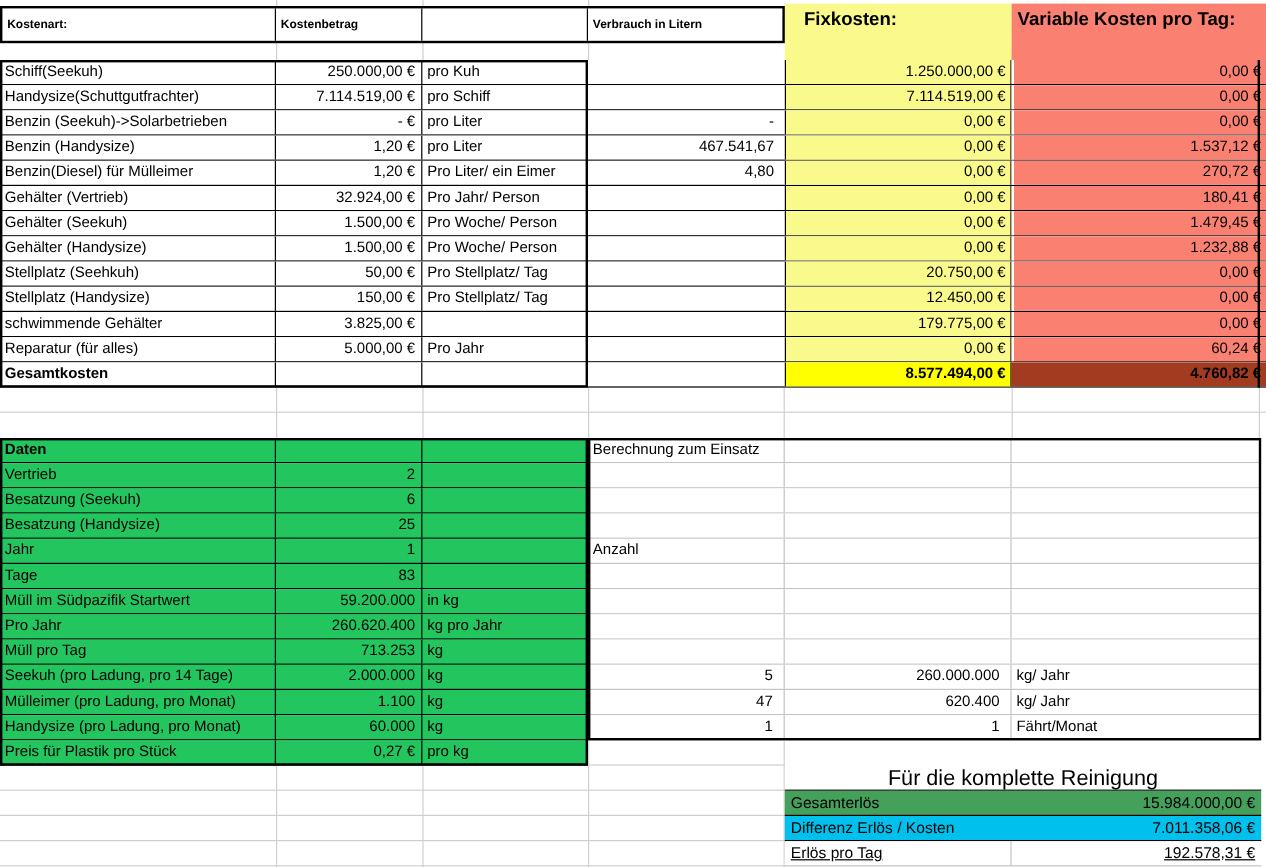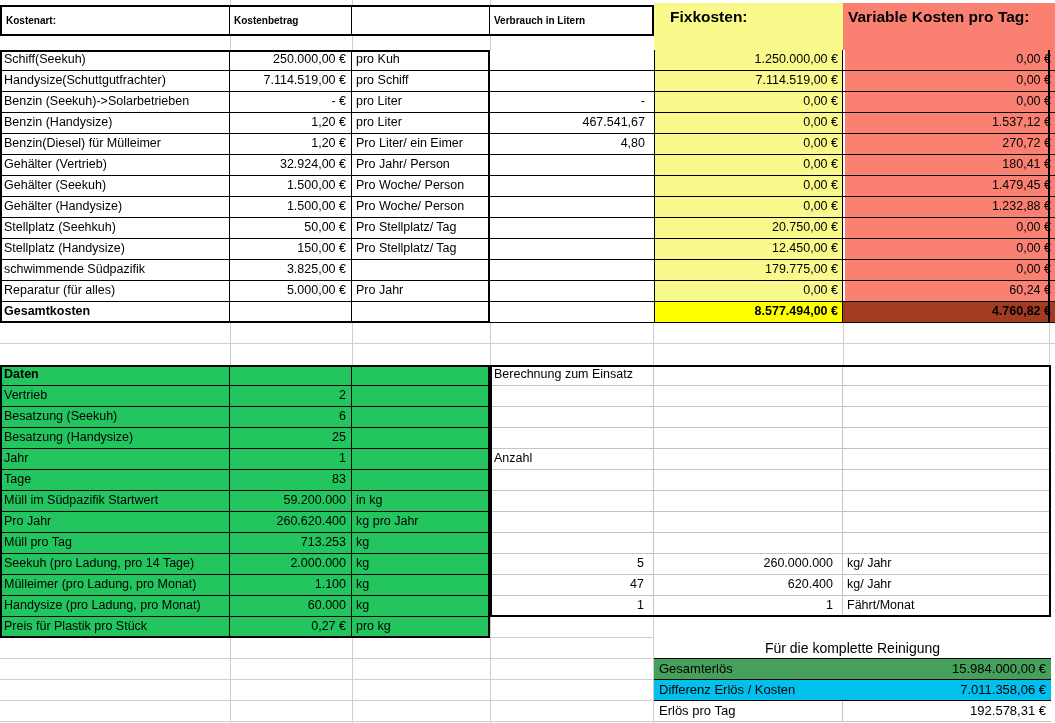--- a/index.html
+++ b/index.html
@@ -89,27 +89,27 @@
   #ber-rows .row { grid-template-columns:164px 189px 208px; background:#fff; border-bottom:1px solid #c4c4c4; }
   .ba { padding-left:4px; padding-right:9px; border-right:1px solid #c4c4c4; }
   .bb { padding-right:9px; border-right:1px solid #c4c4c4; }
   .bc { padding-left:4px; }
   #ber-rows .numd .ba { text-align:right; }
   #box-ber { left:490px; top:365px; width:561px; height:252px; box-sizing:border-box;
     border:2px solid #000; pointer-events:none; z-index:3; }
   
   #summary { left:654px; top:638px; width:397px; z-index:2; }
   #summary-title { height:21px; box-sizing:border-box; border-bottom:1px solid #000;
-    text-align:center; font-size:14px; line-height:20px; background:#fff; }
+    text-align:center; font-size:18px; line-height:20px; background:#fff; }
   #summary .row { grid-template-columns:189px 208px; border-bottom:1px solid #000; }
   .sl { padding-left:5px; font-size:13px; }
   .sv { padding-right:5px; font-size:13px; }
   #summary .green { background:var(--green); }
   #summary .cyan  { background:var(--cyan); }
-  #summary .plain { background:#fff; border-bottom:1px solid #c4c4c4; }
+  #summary .plain { background:#fff; border-bottom:1px solid #c4c4c4;text-decoration:underline; }
   #summary .plain .sl { border-right:1px solid #c4c4c4; }
 </style>
 </head>
 <body>
 
 <div id="sheet">
 
   <div id="band0" class="abs band"></div>
   <div id="band1" class="abs band"></div>
   <div id="band2" class="abs band"></div>
@@ -209,21 +209,21 @@
       <div class="row">
         <div class="cell ca">Stellplatz (Handysize)</div>
         <div class="cell cb num">150,00 €</div>
         <div class="cell cc">Pro Stellplatz/ Tag</div>
         <div class="cell cd num"></div>
         <div class="cell ce num">12.450,00 €</div>
         <div class="cell cf num">0,00 €</div>
       </div>
 
       <div class="row">
-        <div class="cell ca">schwimmende Südpazifik</div>
+        <div class="cell ca">schwimmende Gehälter</div>
         <div class="cell cb num">3.825,00 €</div>
         <div class="cell cc"></div>
         <div class="cell cd num"></div>
         <div class="cell ce num">179.775,00 €</div>
         <div class="cell cf num">0,00 €</div>
       </div>
 
       <div class="row">
         <div class="cell ca">Reparatur (für alles)</div>
         <div class="cell cb num">5.000,00 €</div>

